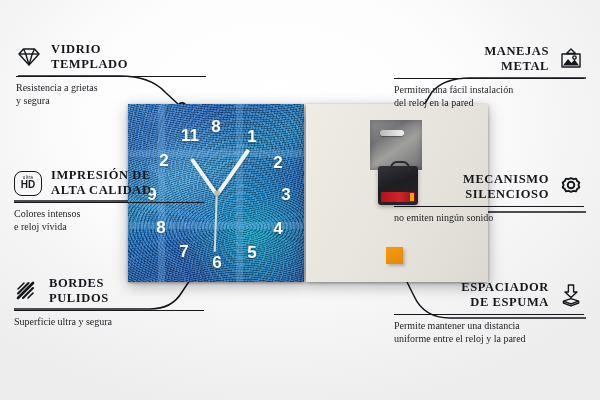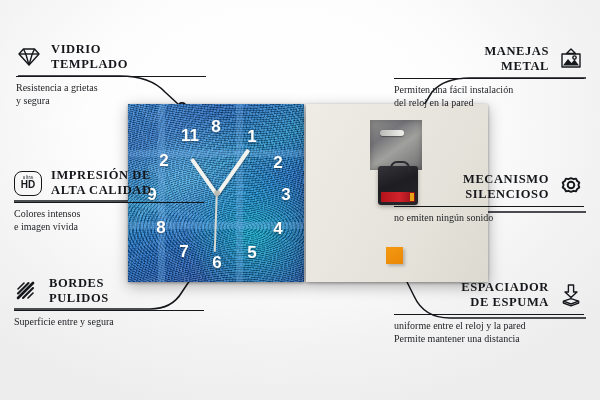--- a/index.html
+++ b/index.html
@@ -206,21 +206,21 @@
         <span class="u">ultra</span>
         <span class="h">HD</span>
       </span>
       <div>
         <div class="title">IMPRESIÓN DE</div>
         <div class="title">ALTA CALIDAD</div>
       </div>
     </div>
     <div class="rule"></div>
     <div class="desc">Colores intensos</div>
-    <div class="desc">e imagen vívida</div>
+    <div class="desc">e reloj vívida</div>
   </div>
 
   <div class="callout left" style="left:14px;top:276px;">
     <div class="head">
       <span class="ico">
         <svg viewBox="0 0 26 24" width="26" height="24">
           <g stroke="#15171b" stroke-linecap="round">
             <path d="M4 19 L19 4" stroke-width="2.6"></path>
             <path d="M4 14.5 L14.5 4" stroke-width="2.1"></path>
             <path d="M4 10 L10 4" stroke-width="1.6"></path>
@@ -228,21 +228,21 @@
             <path d="M14 19 L19 14" stroke-width="1.6"></path>
           </g>
         </svg>
       </span>
       <div>
         <div class="title">BORDES</div>
         <div class="title">PULIDOS</div>
       </div>
     </div>
     <div class="rule"></div>
-    <div class="desc">Superficie entre y segura</div>
+    <div class="desc">Superficie ultra y segura</div>
   </div>
 
   <div class="callout right" style="left:394px;top:44px;">
     <div class="head">
       <div>
         <div class="title">MANEJAS</div>
         <div class="title">METAL</div>
       </div>
       <span class="ico">
         <svg viewBox="0 0 26 24" width="26" height="24">
@@ -291,17 +291,17 @@
         <svg viewBox="0 0 26 24" width="26" height="24">
           <g fill="none" stroke="#15171b" stroke-width="1.4" stroke-linejoin="round">
             <path d="M10.4 2 L15.6 2 L15.6 9 L19 9 L13 14.6 L7 9 L10.4 9 Z"></path>
             <path d="M13 15.6 L20.6 18.2 L13 21 L5.4 18.2 Z"></path>
             <path d="M5.4 18.2 L5.4 20 L13 22.8 L20.6 20 L20.6 18.2"></path>
           </g>
         </svg>
       </span>
     </div>
     <div class="rule"></div>
+    <div class="desc">Permite mantener una distancia</div>
     <div class="desc">uniforme entre el reloj y la pared</div>
-    <div class="desc">Permite mantener una distancia</div>
   </div>
 
 </div>
 
 </body></html>

